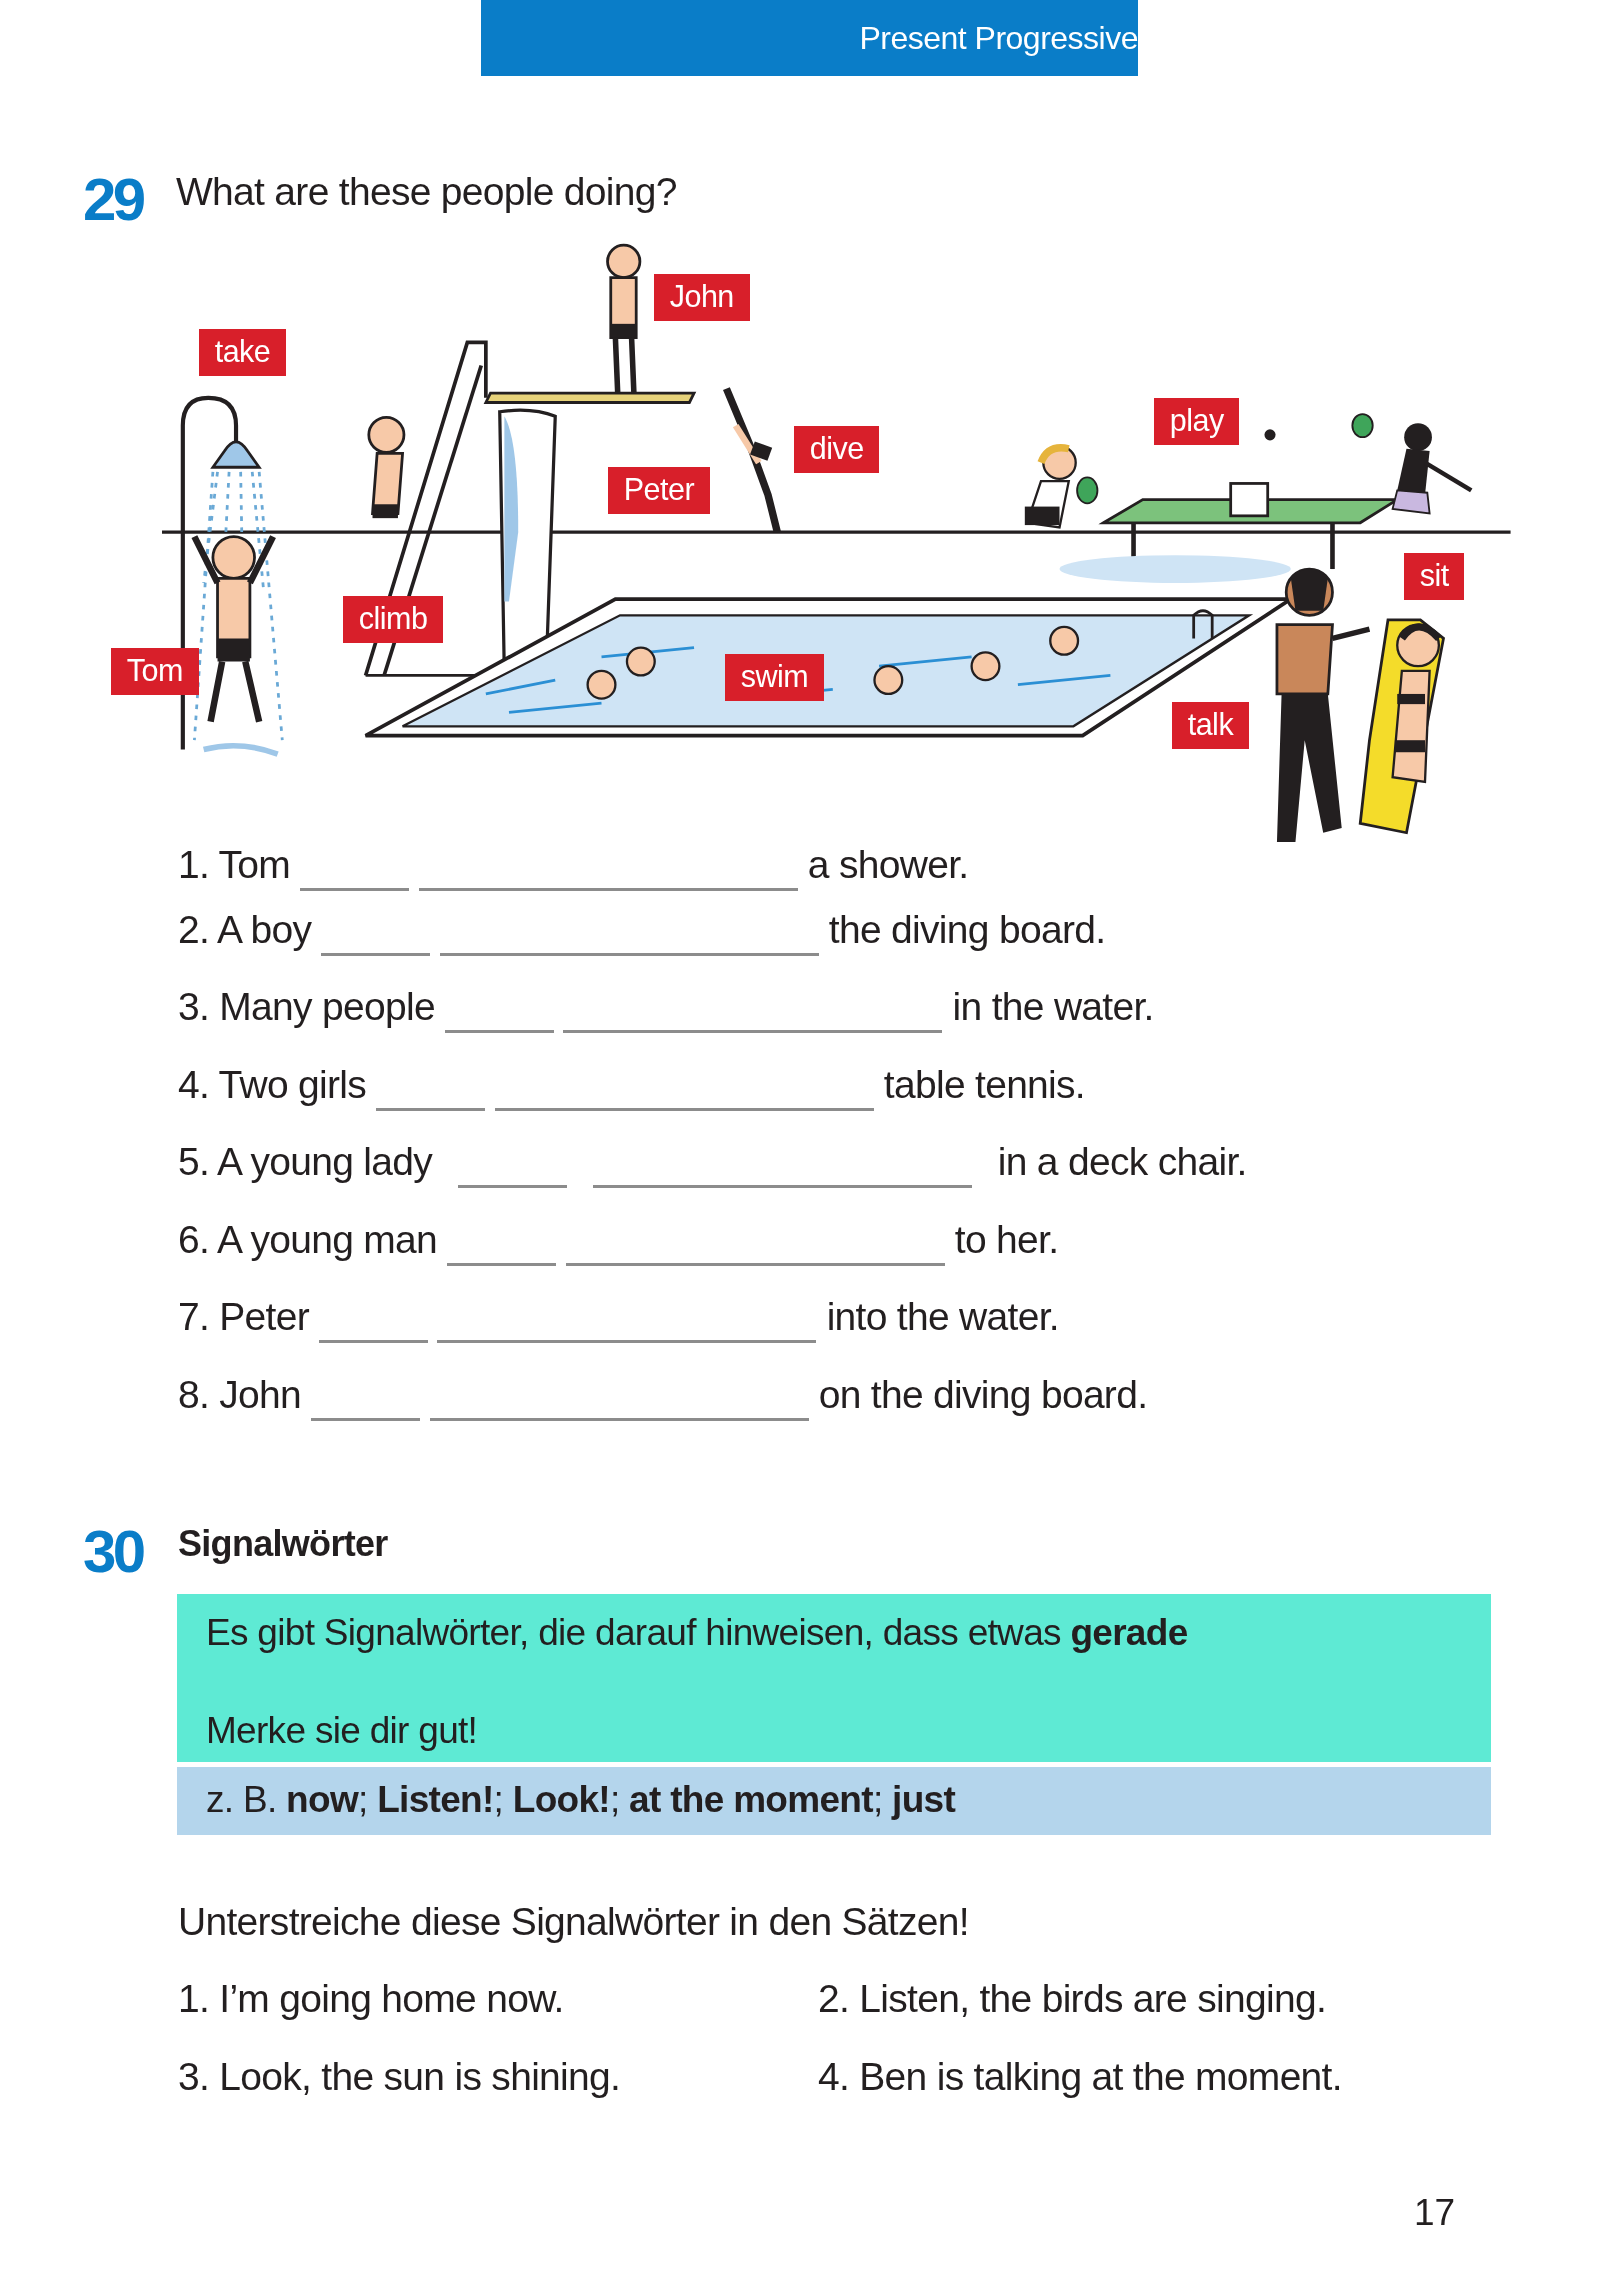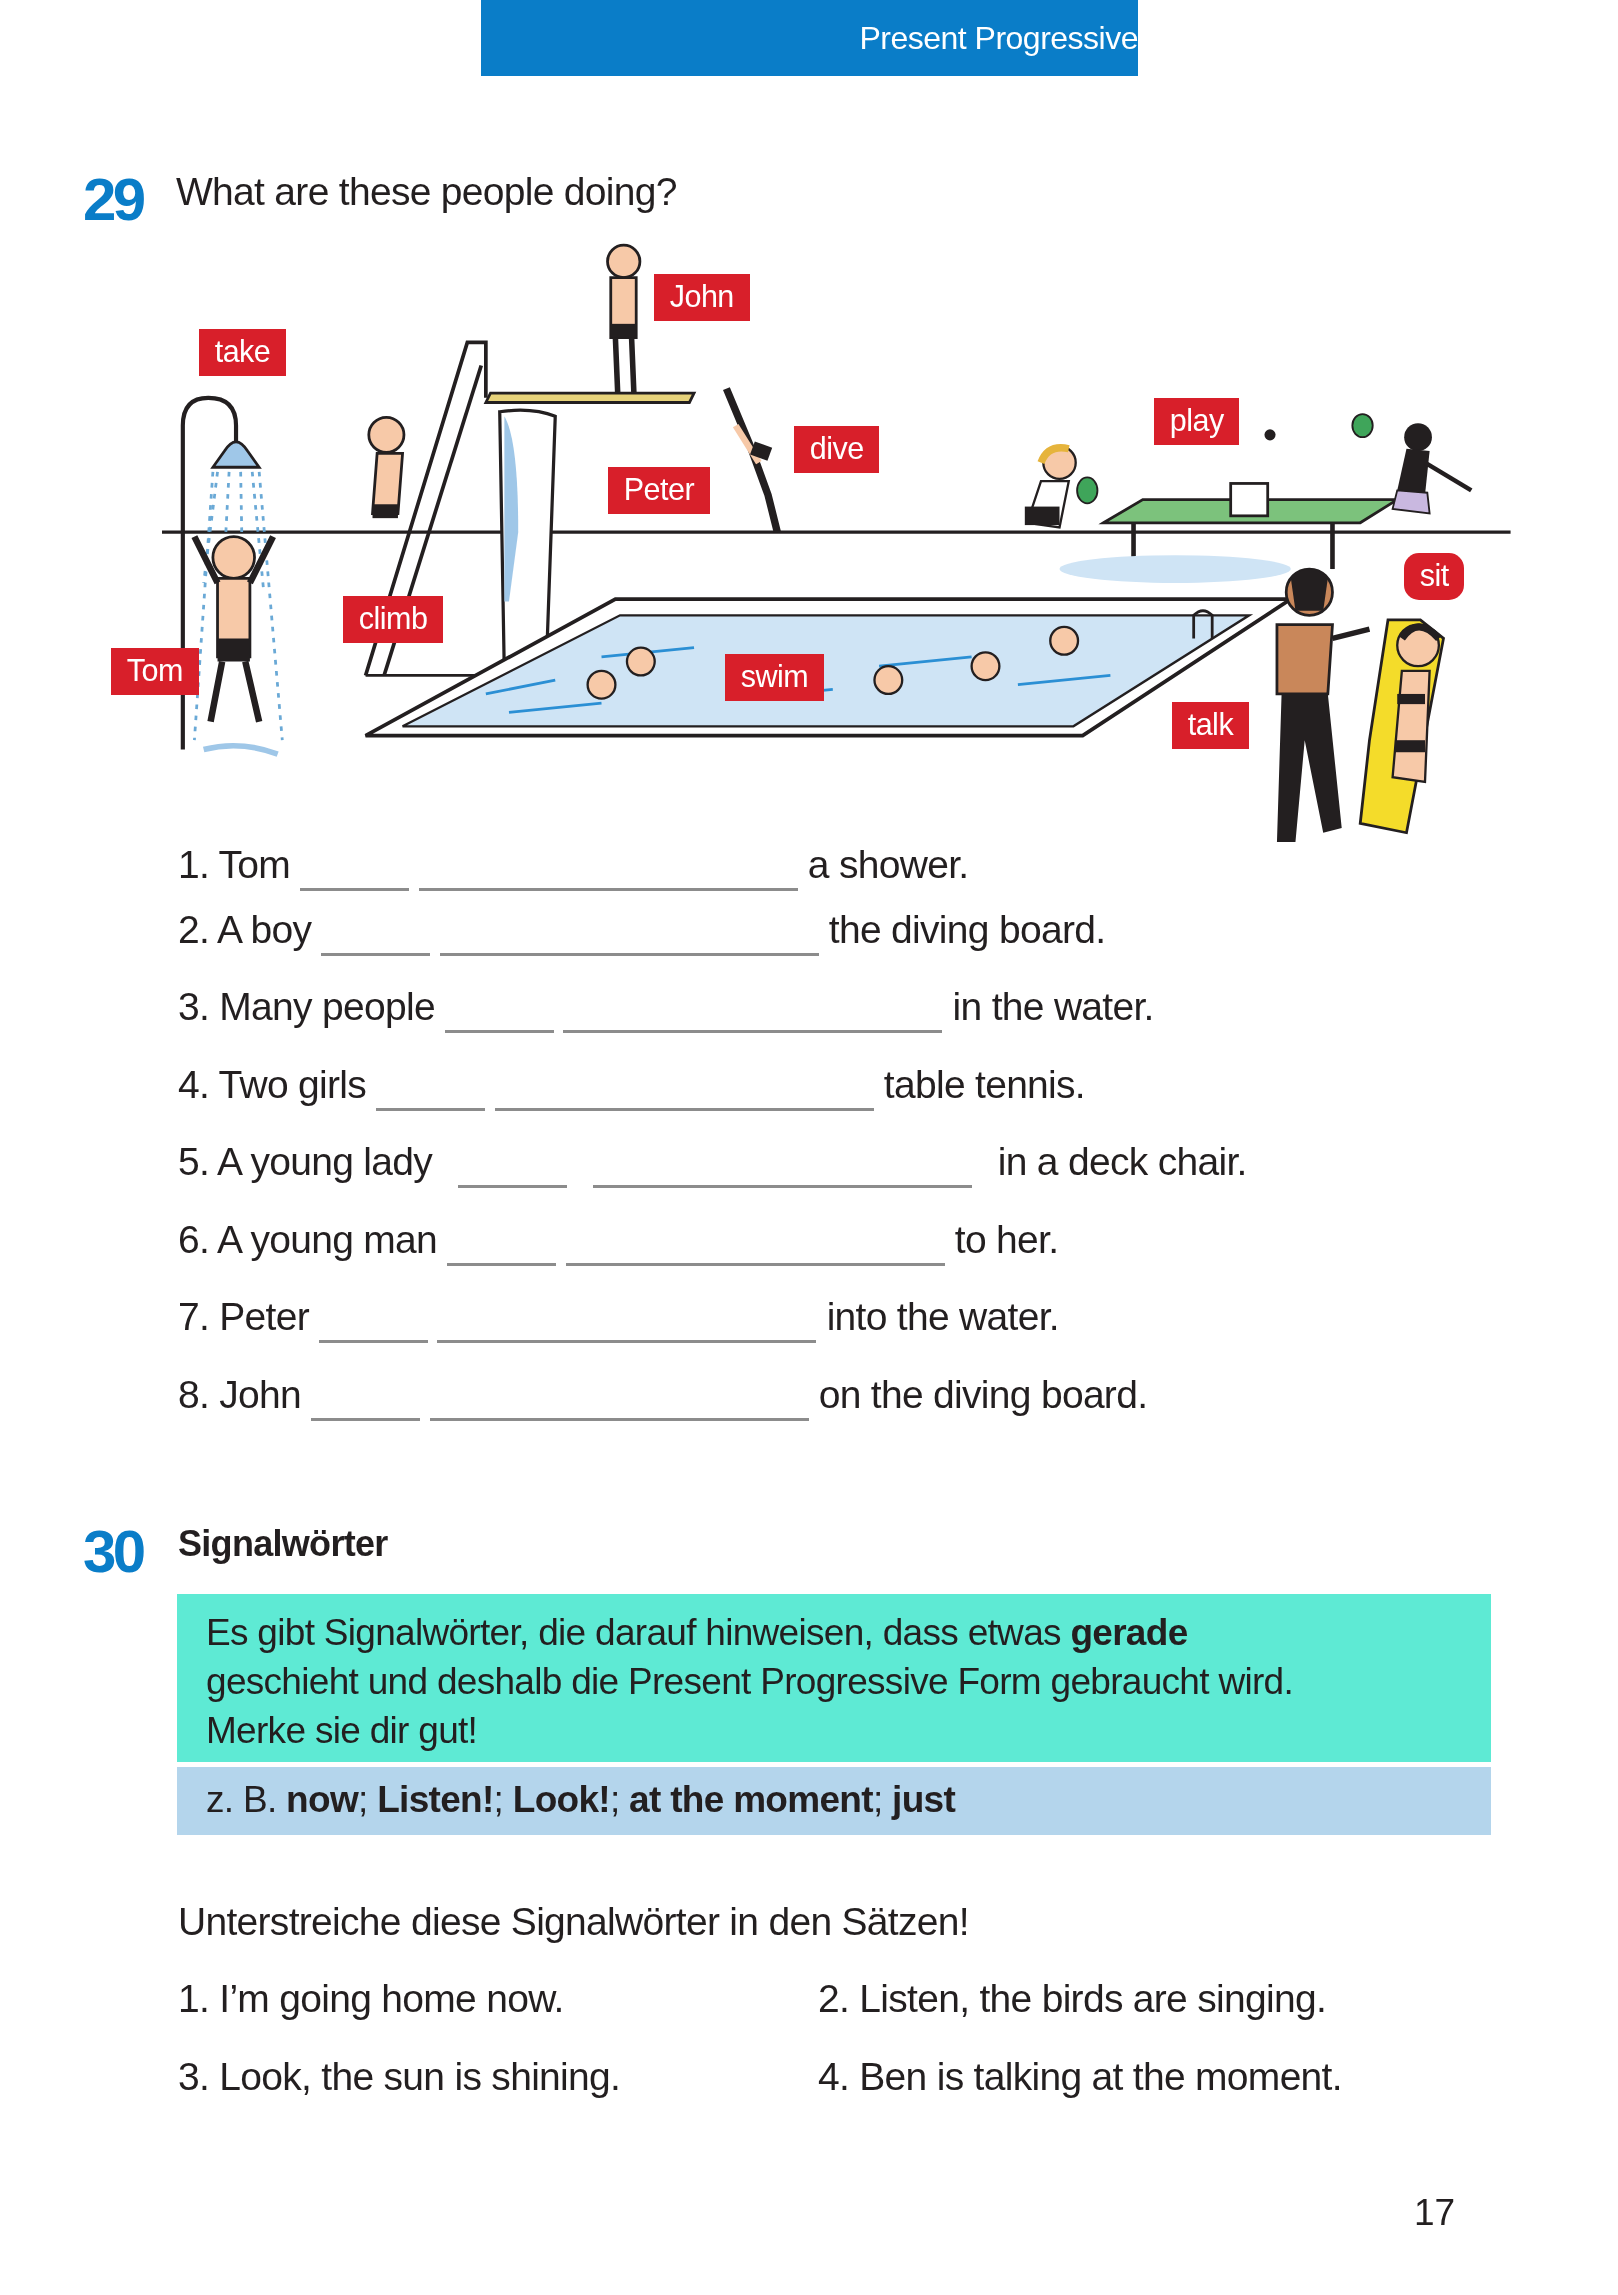--- a/index.html
+++ b/index.html
@@ -142,21 +142,21 @@
       <rect x="3020" y="1500" width="60" height="22" fill="#231f20"></rect>
       <rect x="3015" y="1600" width="65" height="26" fill="#231f20"></rect>
     </g>
   </svg>
 
   <div class="abs label" style="left:654px; top:274px;">John</div>
   <div class="abs label" style="left:199px; top:329px;">take</div>
   <div class="abs label" style="left:794px; top:426px;">dive</div>
   <div class="abs label" style="left:1154px; top:398px;text-align:right;">play</div>
   <div class="abs label" style="left:608px; top:467px;">Peter</div>
-  <div class="abs label" style="left:1404px; top:553px;border-radius:15px;">sit</div>
+  <div class="abs label" style="left:1404px; top:553px;">sit</div>
   <div class="abs label" style="left:343px; top:596px;">climb</div>
   <div class="abs label" style="left:111px; top:648px;">Tom</div>
   <div class="abs label" style="left:725px; top:654px;">swim</div>
   <div class="abs label" style="left:1172px; top:702px;">talk</div>
 </div>
 
 <div class="abs sentence" style="left:178px; top:833px;margin-top:12px;">
   <span>1. Tom</span>
   <span class="blank short"></span>
   <span class="blank long"></span>
@@ -204,21 +204,21 @@
   <span class="blank long"></span>
   <span>on the diving board.</span>
 </div>
 
 <div class="abs ex-num" style="left:83px; top:1522px;">30</div>
 <div class="abs question" style="left:178px; top:1526px; font-weight:bold; font-size:36px;">Signalwörter</div>
 
 <div class="abs infobox">
   <div class="infobox-text">
     <span>Es gibt Signalwörter, die darauf hinweisen, dass etwas </span><b>gerade</b><br>
-    <span>geschieht und deshalb die Present Progressive Form gebraucht wird.</span><br>
+    <br>
     <span>Merke sie dir gut!</span>
   </div>
 </div>
 <div class="abs examples">
   <div class="examples-text">
     <span>z. B. </span><b>now</b><span>; </span><b>Listen!</b><span>; </span><b>Look!</b><span>; </span><b>at the moment</b><span>; </span><b>just</b>
   </div>
 </div>
 
 <div class="abs plain" style="left:178px; top:1902px;">Unterstreiche diese Signalwörter in den Sätzen!</div>

